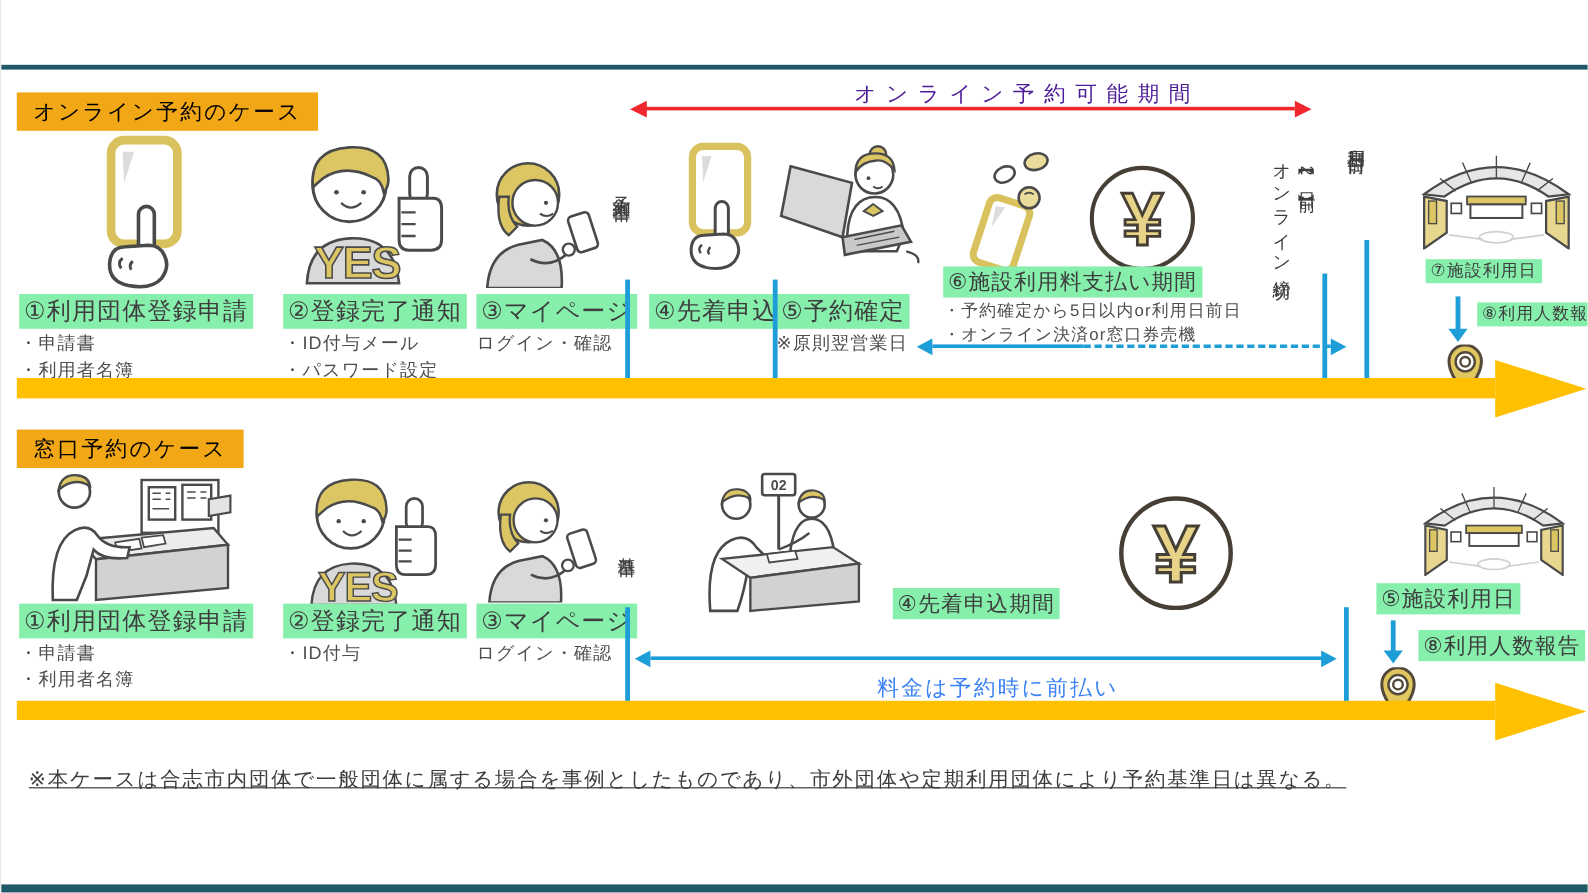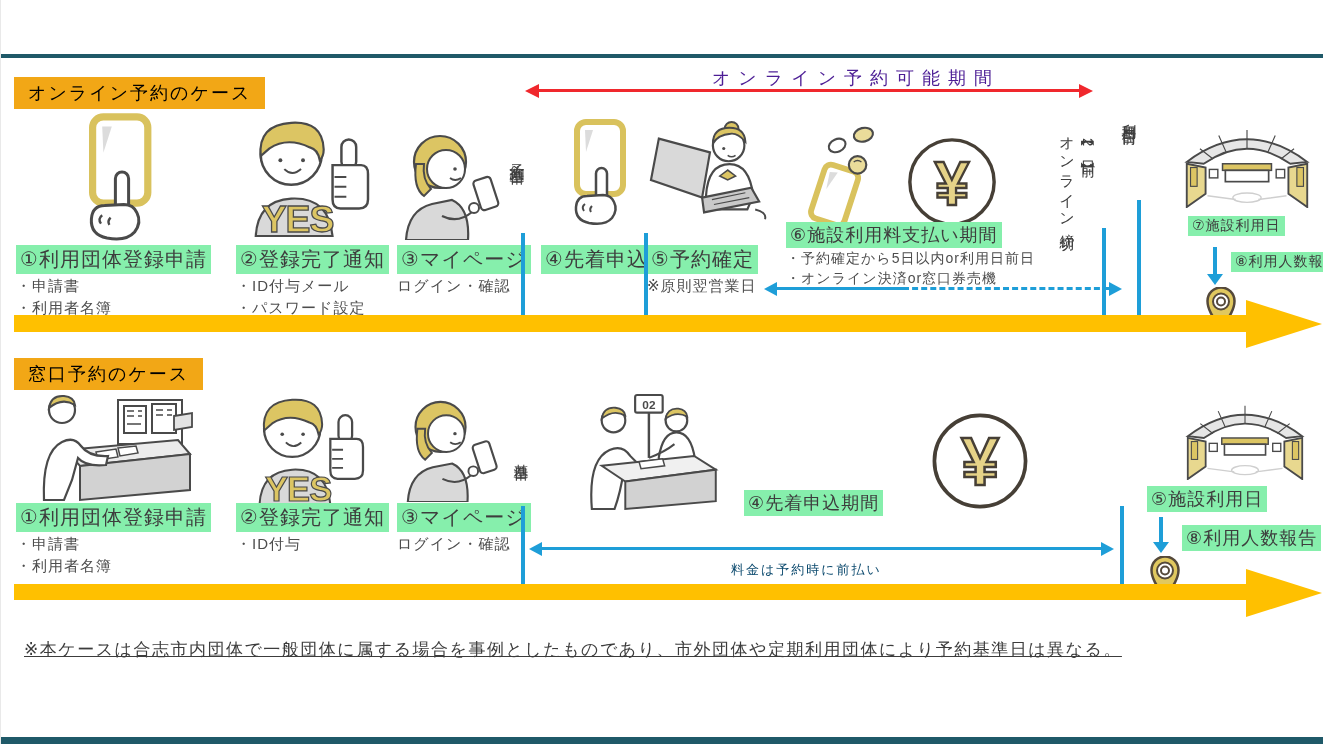--- a/index.html
+++ b/index.html
@@ -27,21 +27,21 @@
   .tri.blue-l{border-top:7px solid transparent;border-bottom:7px solid transparent;border-right:13px solid #1e9ed8;}
   .tri.blue-r{border-top:7px solid transparent;border-bottom:7px solid transparent;border-left:13px solid #1e9ed8;}
   .tri.blue-d{border-left:8px solid transparent;border-right:8px solid transparent;border-top:11px solid #1e9ed8;}
   .tri.red-l{border-top:7px solid transparent;border-bottom:7px solid transparent;border-right:14px solid #f0282d;}
   .tri.red-r{border-top:7px solid transparent;border-bottom:7px solid transparent;border-left:14px solid #f0282d;}
   .redline{height:3px;background:#f0282d;}
   .bar{background:#ffc000;}
   .tri.gold{border-top:24px solid transparent;border-bottom:24px solid transparent;border-left:76px solid #ffc000;}
   .period-label{font-size:18px;letter-spacing:8px;color:#4c1d95;text-align:center;white-space:nowrap;}
   .period-range{font-size:14px;letter-spacing:3px;color:#f0282d;text-align:center;white-space:nowrap;}
-  .pay-note{font-size:13px;letter-spacing:2px;color:#0c4a6e;white-space:nowrap;}
+  .pay-note{font-size:18px;letter-spacing:2px;color:#3b82f6;white-space:nowrap;}
   .footer-note{font-size:17px;letter-spacing:1.5px;color:#3c3c3c;white-space:nowrap;text-decoration:underline;}
   svg{display:block;}
   svg text{font-family:"Liberation Sans","DejaVu Sans",sans-serif;}
 </style>
 </head>
 <body>
 
 <div class="stage">
 
   <div class="abs divider"></div>

